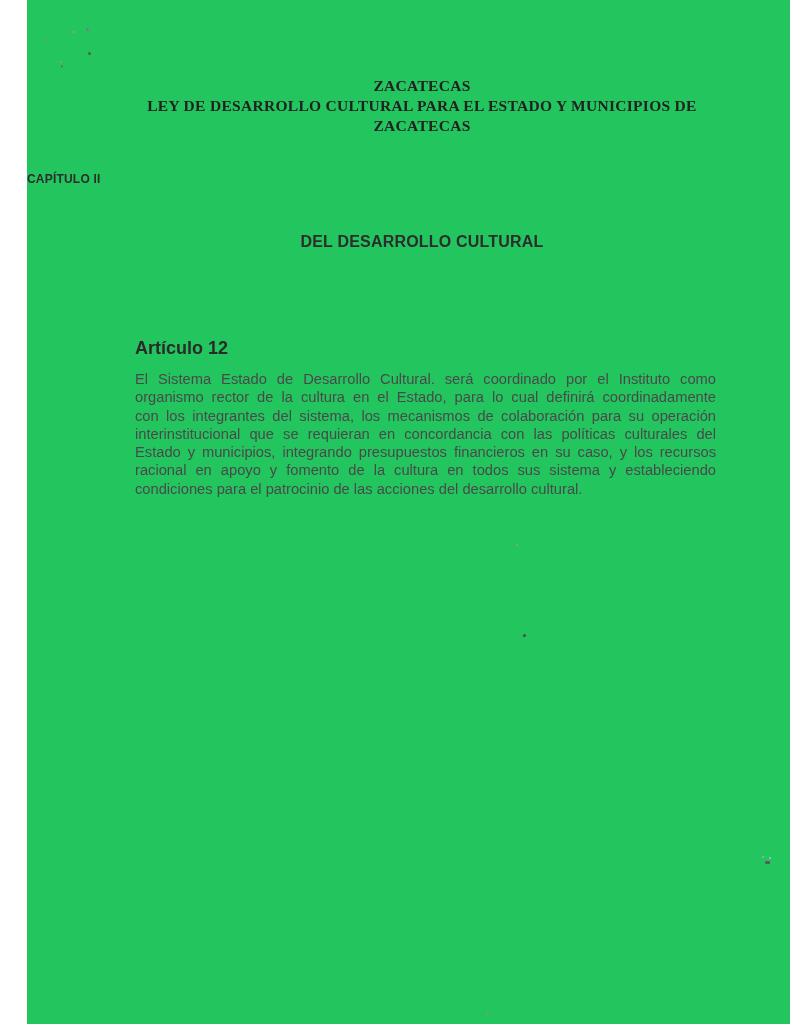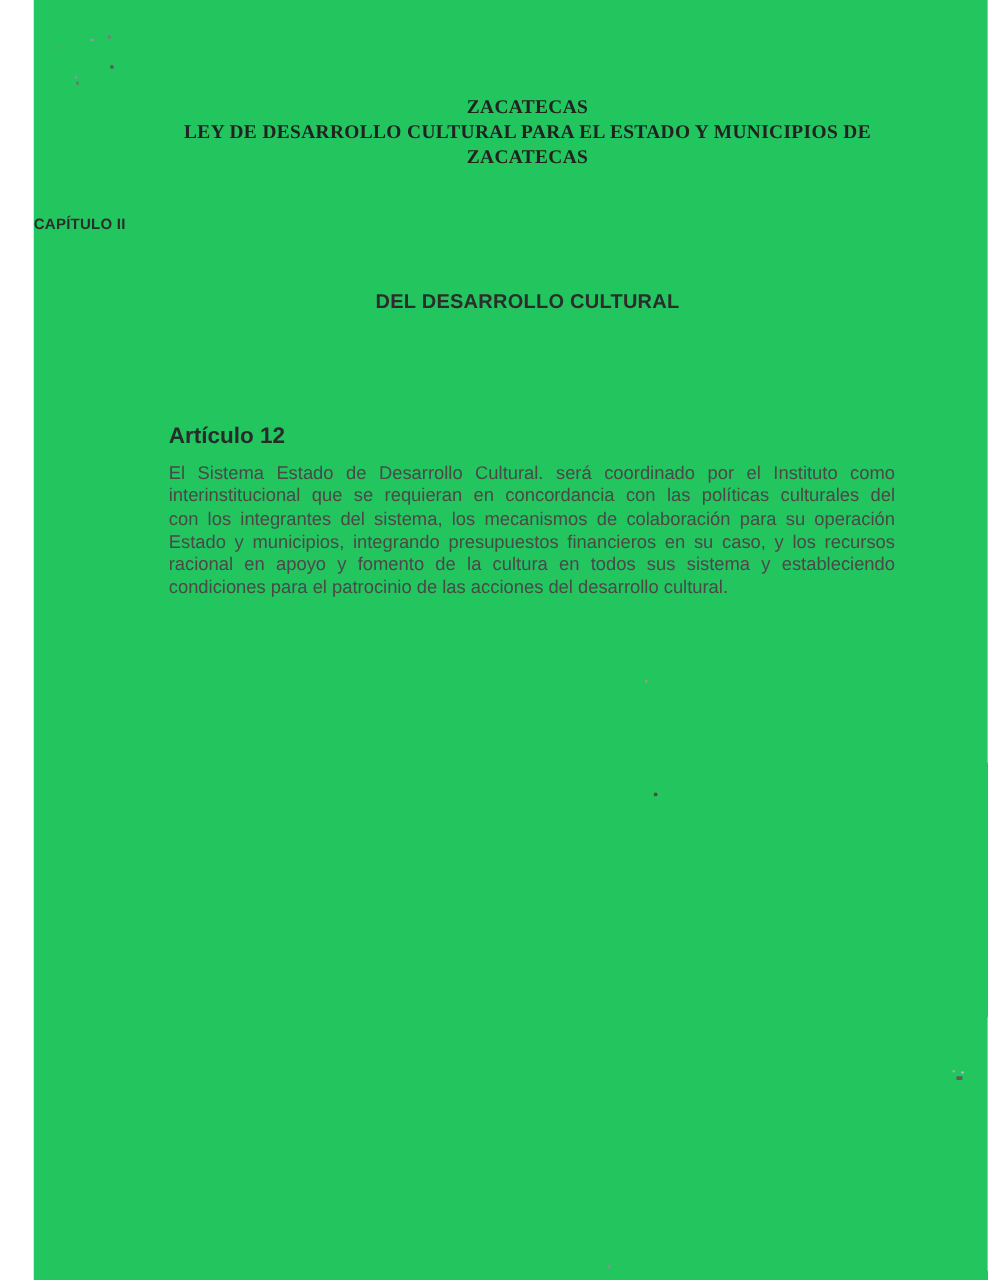--- a/index.html
+++ b/index.html
@@ -92,22 +92,23 @@
   </div>
 
   <div class="chapter-heading ink">CAPÍTULO II</div>
 
   <div class="section-heading ink">DEL DESARROLLO CULTURAL</div>
 
   <div class="article-heading ink">Artículo 12</div>
 
   <div class="article-paragraph ink">
     <div class="pline">El Sistema Estado de Desarrollo Cultural. será coordinado por el Instituto como</div>
+    <div class="pline">organismo rector de la cultura en el Estado, para lo cual definirá coordinadamente</div>
+    <div class="pline">con los integrantes del sistema, los mecanismos de colaboración para su operación</div>
     <div class="pline">interinstitucional que se requieran en concordancia con las políticas culturales del</div>
-    <div class="pline">con los integrantes del sistema, los mecanismos de colaboración para su operación</div>
     <div class="pline">Estado y municipios, integrando presupuestos financieros en su caso, y los recursos</div>
     <div class="pline">racional en apoyo y fomento de la cultura en todos sus sistema y estableciendo</div>
     <div class="pline">condiciones para el patrocinio de las acciones del desarrollo cultural.</div>
   </div>
 
   <div class="speck" style="left:19px; top:37px; width:2px; height:2px; background:#8a8a8a;"></div>
   <div class="speck" style="left:45px; top:31px; width:3px; height:2px; background:#9a9a9a;"></div>
   <div class="speck" style="left:59px; top:28px; width:3px; height:3px; background:#7d7d7d;"></div>
   <div class="speck" style="left:61px; top:52px; width:3px; height:3px; background:#5a5a5a;"></div>
   <div class="speck" style="left:33px; top:61px; width:2px; height:2px; background:#999999;"></div>

